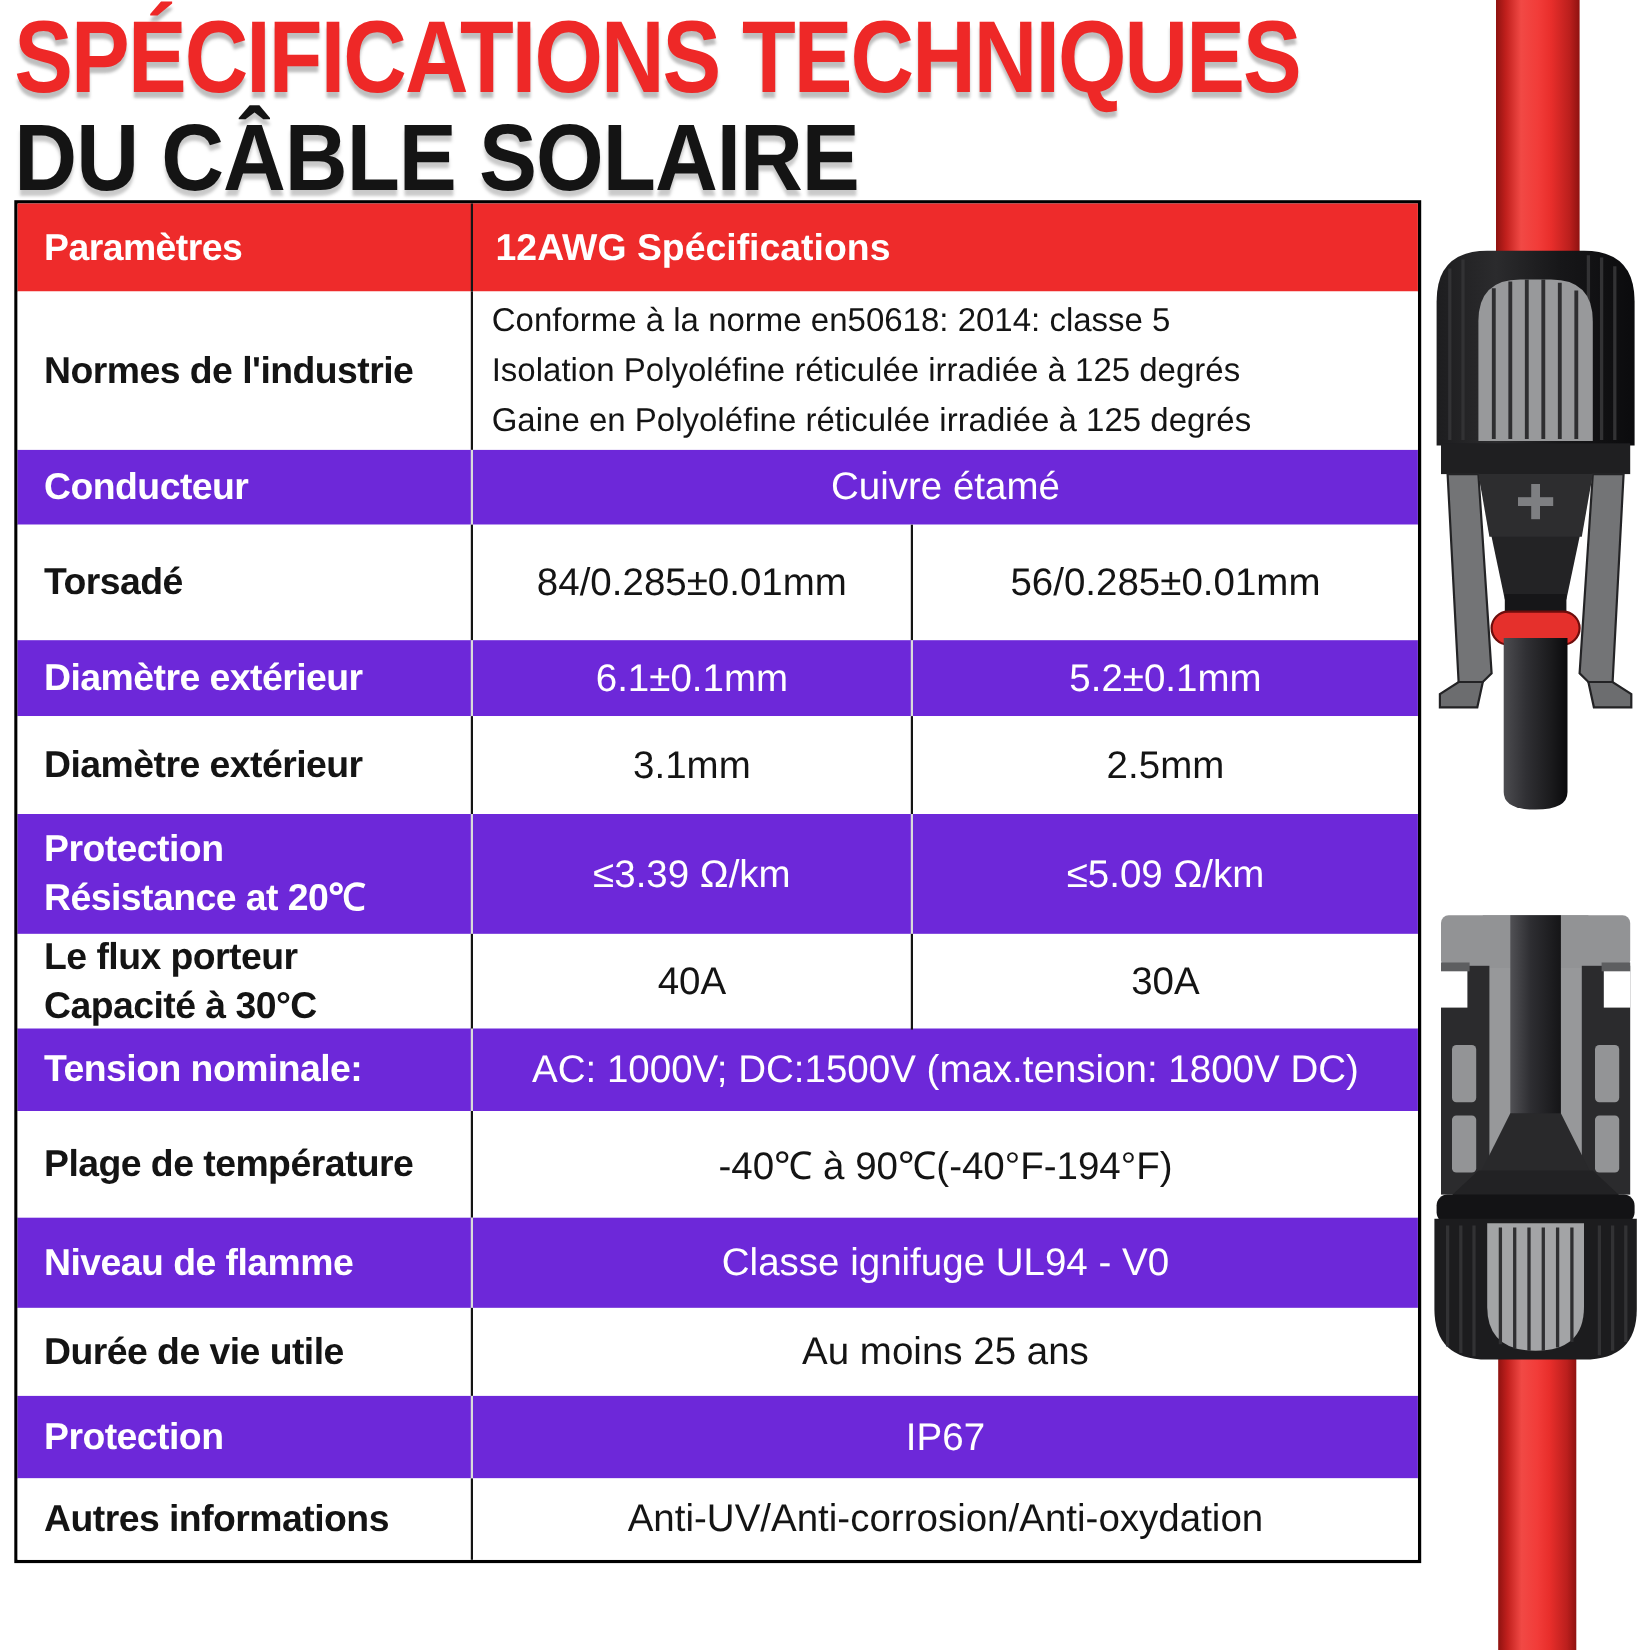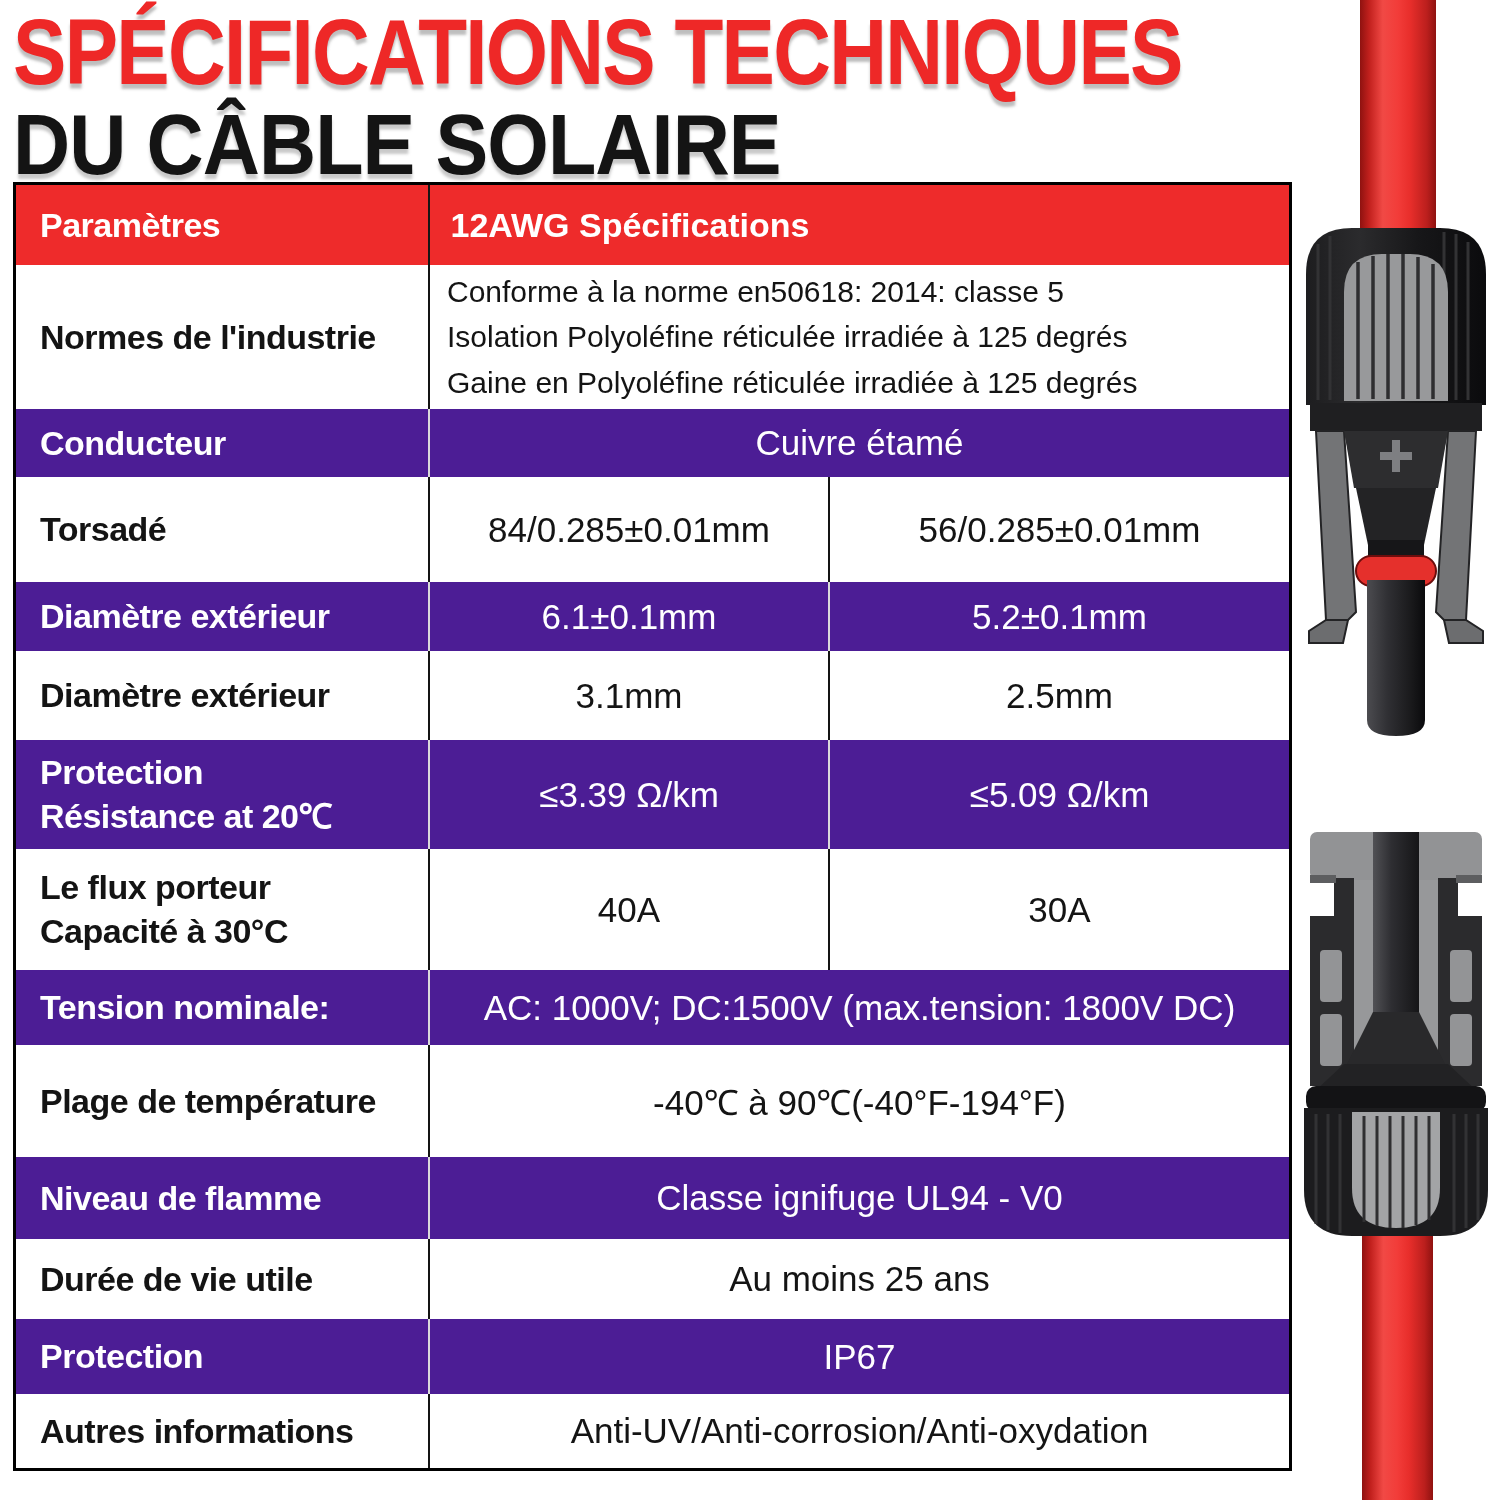--- a/index.html
+++ b/index.html
@@ -21,21 +21,21 @@
     text-shadow:0 5px 3px rgba(120,120,120,.4);
   }
   
   .spec-table{
     position:absolute;left:13px;top:182px;width:1279px;
     border:3px solid #000;box-sizing:border-box;background:#fff;
   }
   .row{display:grid;grid-template-columns:414px 400px 459px;}
   .row.merged{grid-template-columns:414px 859px;}
   .row--red{background:#ee2b2b;color:#fff;--divider:#151515;}
-  .row--black{background:#4c1d95;color:#fff;--divider:#dadada;}
+  .row--black{background:#6d28d9;color:#fff;--divider:#dadada;}
   .row--white{background:#ffffff;color:#141414;--divider:#141414;}
   .cell{display:flex;align-items:center;box-sizing:border-box;min-width:0;}
   .cell:not(:last-child){border-right:2px solid var(--divider);}
   .c-label{padding-left:24px;font-weight:bold;font-size:34px;letter-spacing:-0.5px;}
   .c-label .two-line{line-height:1.28;}
   .c-val{justify-content:center;text-align:center;font-size:35px;}
   .c-val--left{justify-content:flex-start;text-align:left;padding-left:17px;font-size:30px;line-height:1.52;}
   .hdr{font-weight:bold;font-size:34px;}
   
   .connector{position:absolute;width:200px;pointer-events:none;}
@@ -95,37 +95,37 @@
       <div class="cell c-label">
         <div class="two-line">
           <div>Protection</div>
           <div>Résistance at 20℃</div>
         </div>
       </div>
       <div class="cell c-val">≤3.39 Ω/km</div>
       <div class="cell c-val">≤5.09 Ω/km</div>
     </div>
 
-    <div class="row row--white" style="height:121px">
+    <div class="row row--white" style="height:86px">
       <div class="cell c-label">
         <div class="two-line">
           <div>Le flux porteur</div>
           <div>Capacité à 30°C</div>
         </div>
       </div>
       <div class="cell c-val">40A</div>
       <div class="cell c-val">30A</div>
     </div>
 
     <div class="row row--black merged" style="height:75px">
       <div class="cell c-label">Tension nominale:</div>
       <div class="cell c-val">AC: 1000V; DC:1500V  (max.tension: 1800V DC)</div>
     </div>
 
-    <div class="row row--white merged" style="height:112px">
+    <div class="row row--white merged" style="height:97px">
       <div class="cell c-label">Plage de température</div>
       <div class="cell c-val">-40℃ à 90℃(-40°F-194°F)</div>
     </div>
 
     <div class="row row--black merged" style="height:82px">
       <div class="cell c-label">Niveau de flamme</div>
       <div class="cell c-val">Classe ignifuge UL94 - V0</div>
     </div>
 
     <div class="row row--white merged" style="height:80px">

